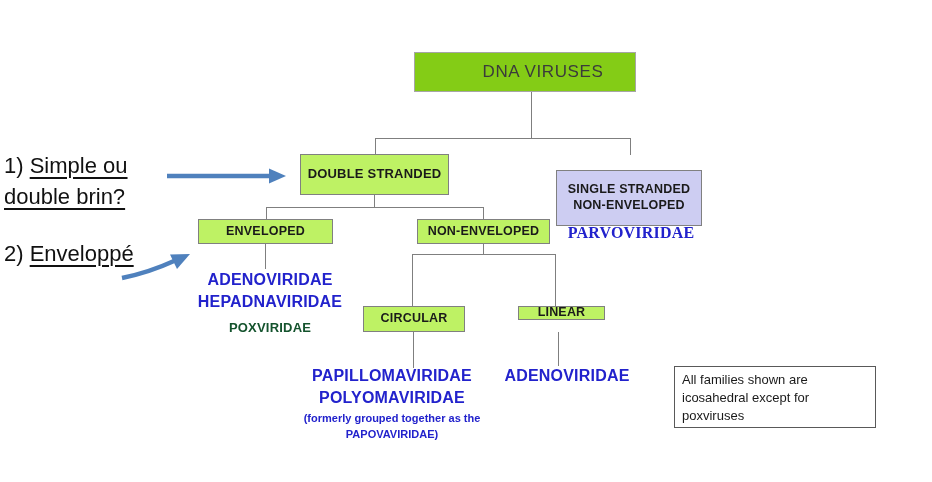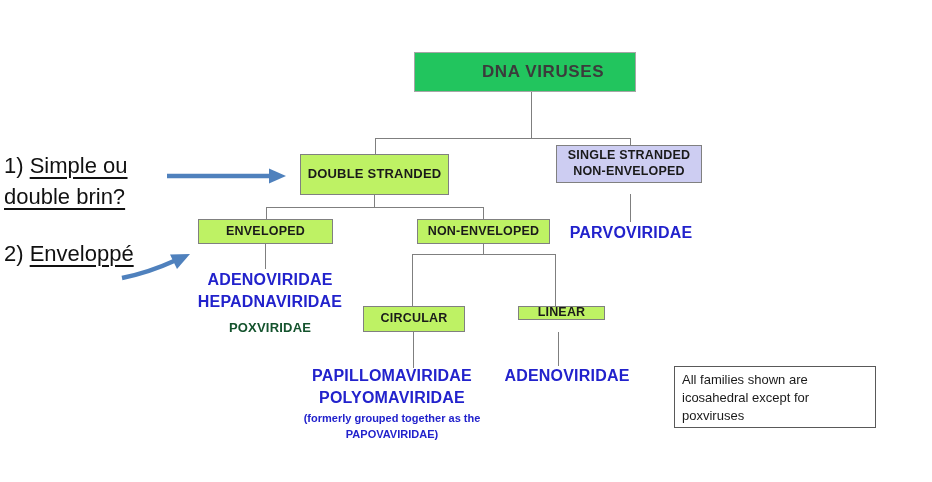--- a/index.html
+++ b/index.html
@@ -22,23 +22,23 @@
     text-align: center;
     border: 1px solid #808080;
     color: #1a1a1a;
     font-weight: 600;
     font-size: 12.5px;
     letter-spacing: 0.2px;
     line-height: 1.25;
   }
   .node.root {
     border-color: #a6a6a6;
-    background: #22c55e;
+    background: #84cc16;
     font-size: 17px;
-    font-weight: 700;
+    font-weight: 400;
     color: #3b3b3b;
     letter-spacing: 0.6px;
     padding-left: 36px;
   }
   .node.yellow   { background: #bef264; }
   .node.lavender { background: #cdcdf2; }
   
   .ln { position: absolute; background: #7f7f7f; }
   
   .fam {
@@ -104,42 +104,42 @@
   <div class="ln" style="left:558px; top:332px; width:1px;  height:34px;"></div>
 
   <div class="node root" style="left:414px; top:52px; width:222px; height:40px;">
     <span>DNA VIRUSES</span>
   </div>
 
   <div class="node yellow" style="left:300px; top:154px; width:149px; height:41px; font-size:13px;">
     <span>DOUBLE STRANDED</span>
   </div>
 
-  <div class="node lavender" style="left:556px; top:145px; width:146px; height:38px;">
+  <div class="node lavender" style="left:556px; top:170px; width:146px; height:56px;">
     <span>SINGLE STRANDED</span>
     <span>NON-ENVELOPED</span>
   </div>
 
   <div class="node yellow" style="left:198px; top:219px; width:135px; height:25px;">
     <span>ENVELOPED</span>
   </div>
 
   <div class="node yellow" style="left:417px; top:219px; width:133px; height:25px;">
     <span>NON-ENVELOPED</span>
   </div>
 
   <div class="node yellow" style="left:363px; top:306px; width:102px; height:26px;">
     <span>CIRCULAR</span>
   </div>
 
   <div class="node yellow" style="left:518px; top:306px; width:87px; height:14px;">
     <span>LINEAR</span>
   </div>
 
-  <div class="fam" style="left:556px; top:224px; width:150px;">PARVOVIRIDAE</div>
+  <div class="fam" style="left:556px; top:224px; width:150px;font-family:Liberation Serif, serif;">PARVOVIRIDAE</div>
   <div class="fam" style="left:190px; top:271px; width:160px;">ADENOVIRIDAE</div>
   <div class="fam" style="left:190px; top:293px; width:160px;">HEPADNAVIRIDAE</div>
   <div class="fam pox" style="left:190px; top:320px; width:160px;">POXVIRIDAE</div>
   <div class="fam" style="left:292px; top:367px; width:200px;">PAPILLOMAVIRIDAE</div>
   <div class="fam" style="left:292px; top:389px; width:200px;">POLYOMAVIRIDAE</div>
   <div class="fam small" style="left:272px; top:412px; width:240px;">(formerly grouped together as the</div>
   <div class="fam small" style="left:272px; top:428px; width:240px;">PAPOVAVIRIDAE)</div>
   <div class="fam" style="left:492px; top:367px; width:150px;">ADENOVIRIDAE</div>
 
   <div class="notebox">

